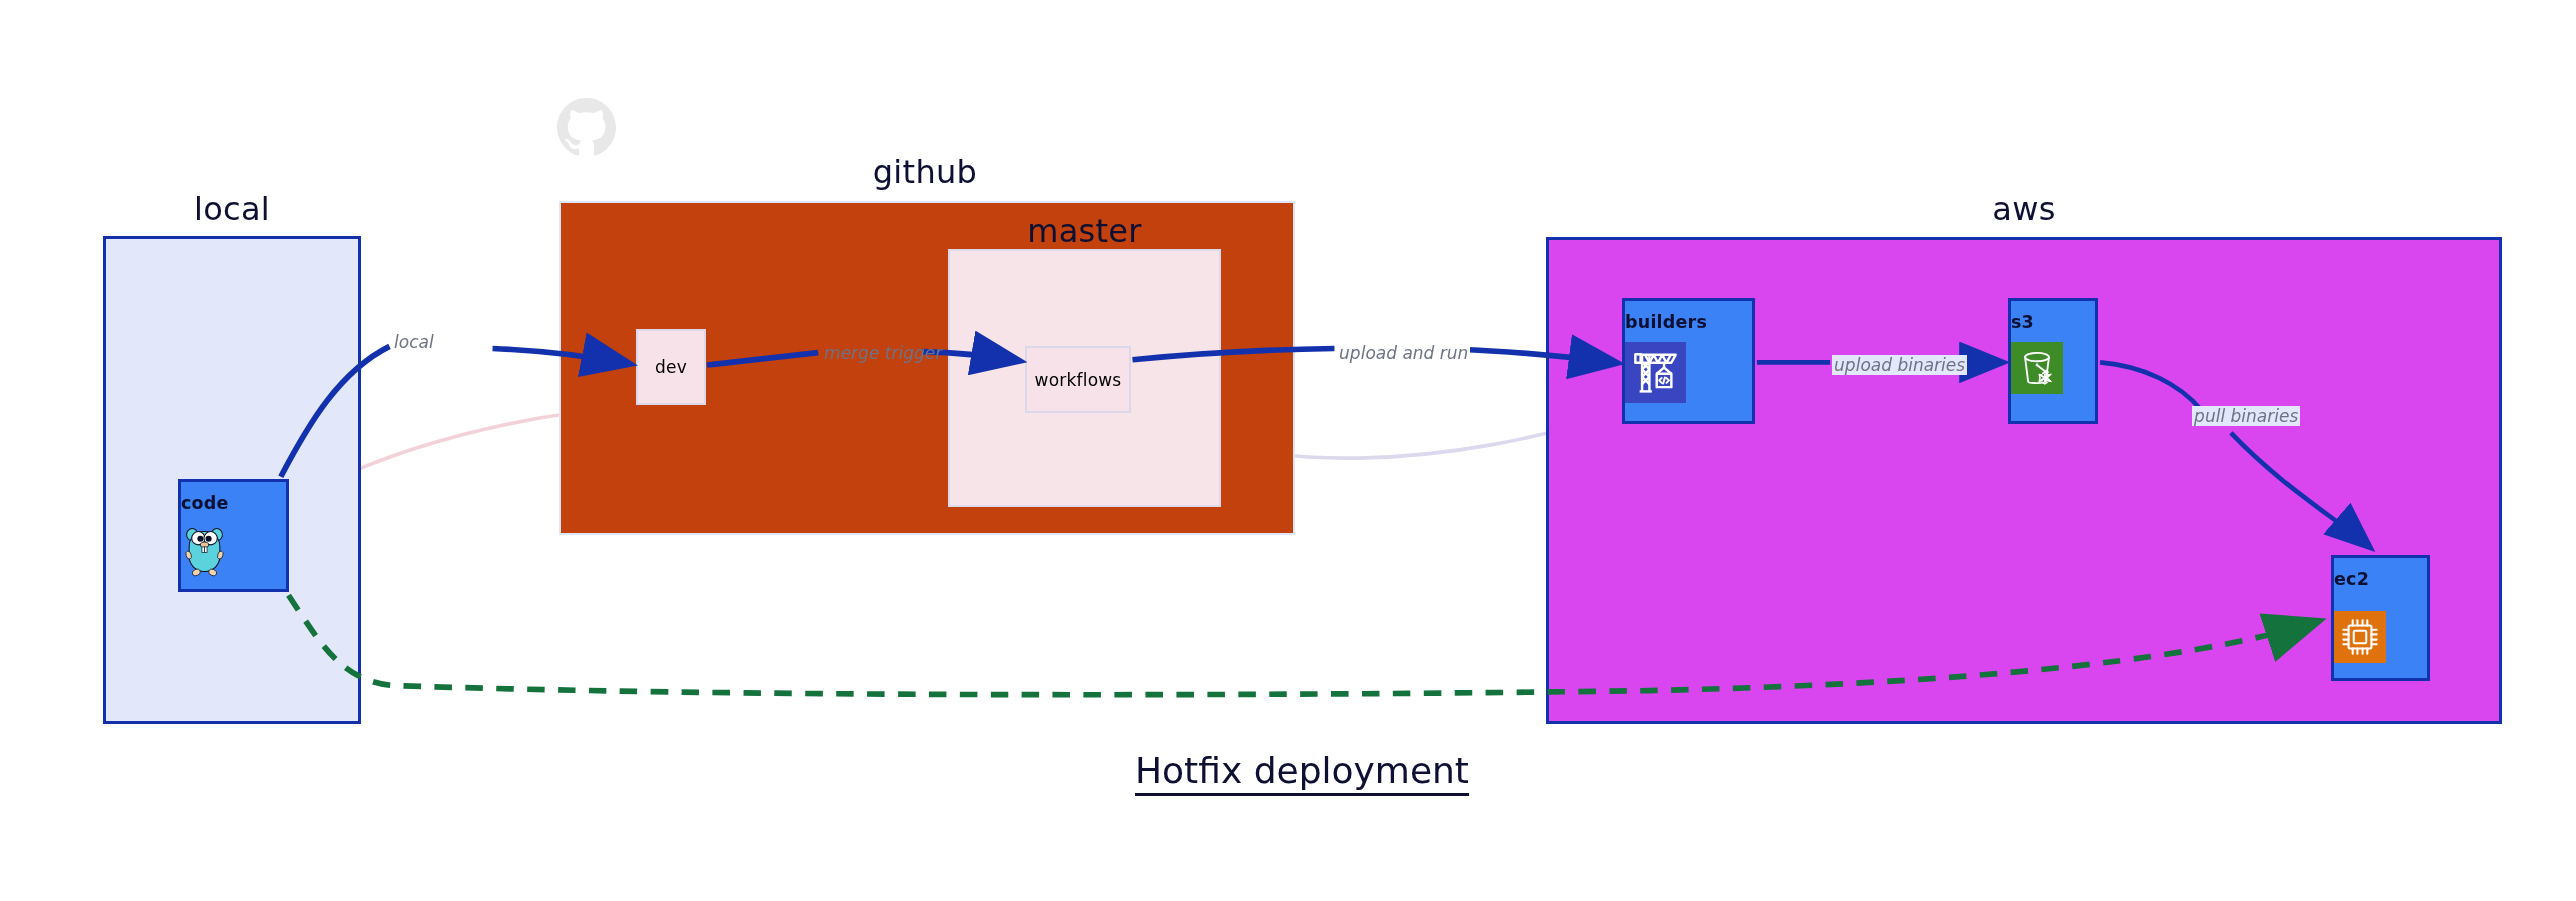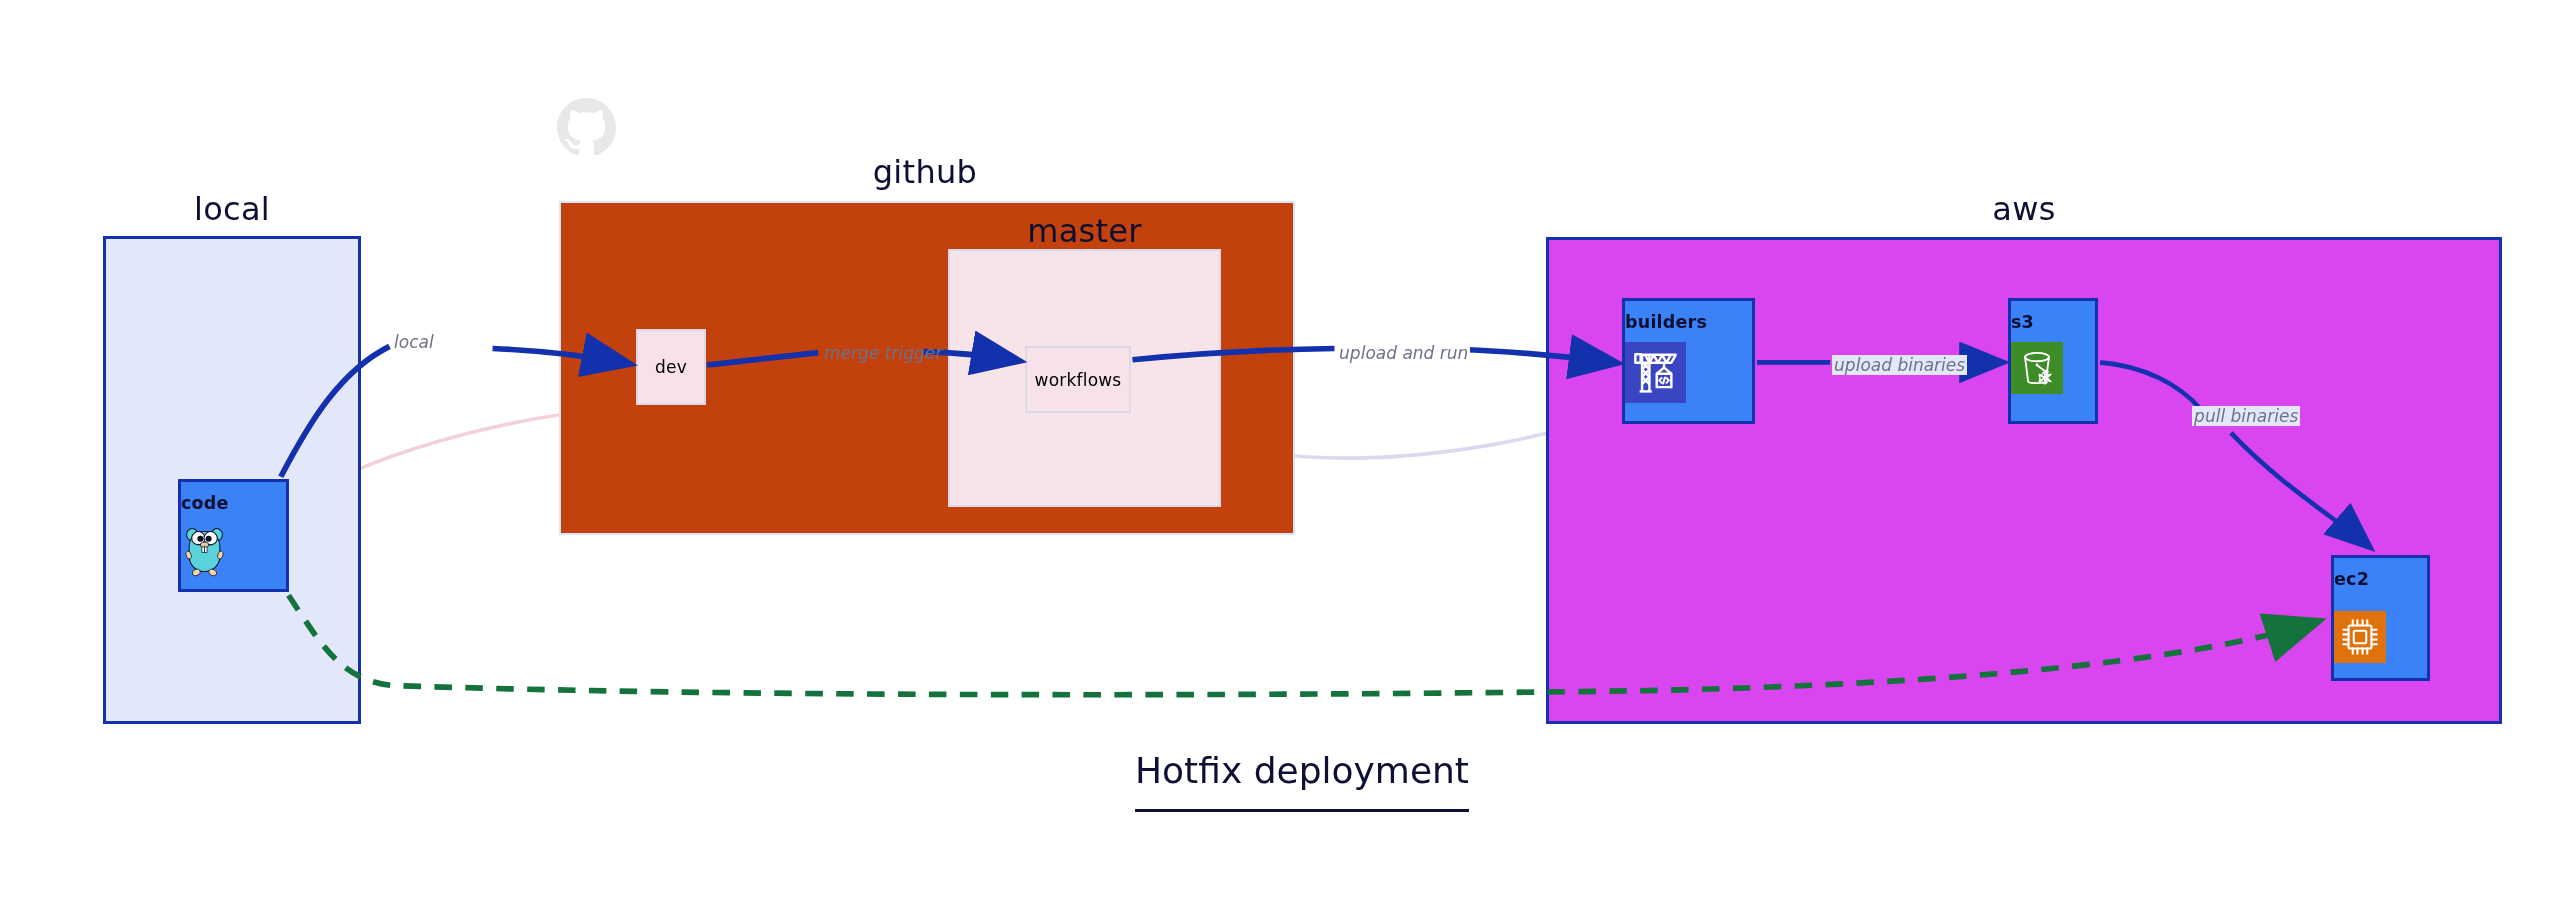--- a/index.html
+++ b/index.html
@@ -54,21 +54,21 @@
   .elabel.on-pink{background:transparent;}
   .lb-commit{left:392px;top:332px;}
   .lb-merge{left:822px;top:343px;background:transparent;}
   .lb-uploadrun{left:1337px;top:343px;}
   .lb-uploadbin{left:1832px;top:355px;background:#e2e8fa;}
   .lb-pullbin{left:2192px;top:406px;background:#e2e8fa;}
 
   
   .diagram-title{position:absolute;left:0;top:750px;width:2604px;
       text-align:center;font-size:36px;color:#0d1033;}
-  .diagram-title span{border-bottom:3.1px solid #0d1033;padding-bottom:18px;}
+  .diagram-title span{border-bottom:3.1px solid #0d1033;padding-bottom:2px;}
 
   
   .gh-logo{position:absolute;left:557px;top:98px;width:59px;height:59px;}
 </style>
 </head>
 <body>
 
 <div id="stage">
 
   <svg class="layer" viewBox="0 0 5054 1750" width="2604" height="902">

